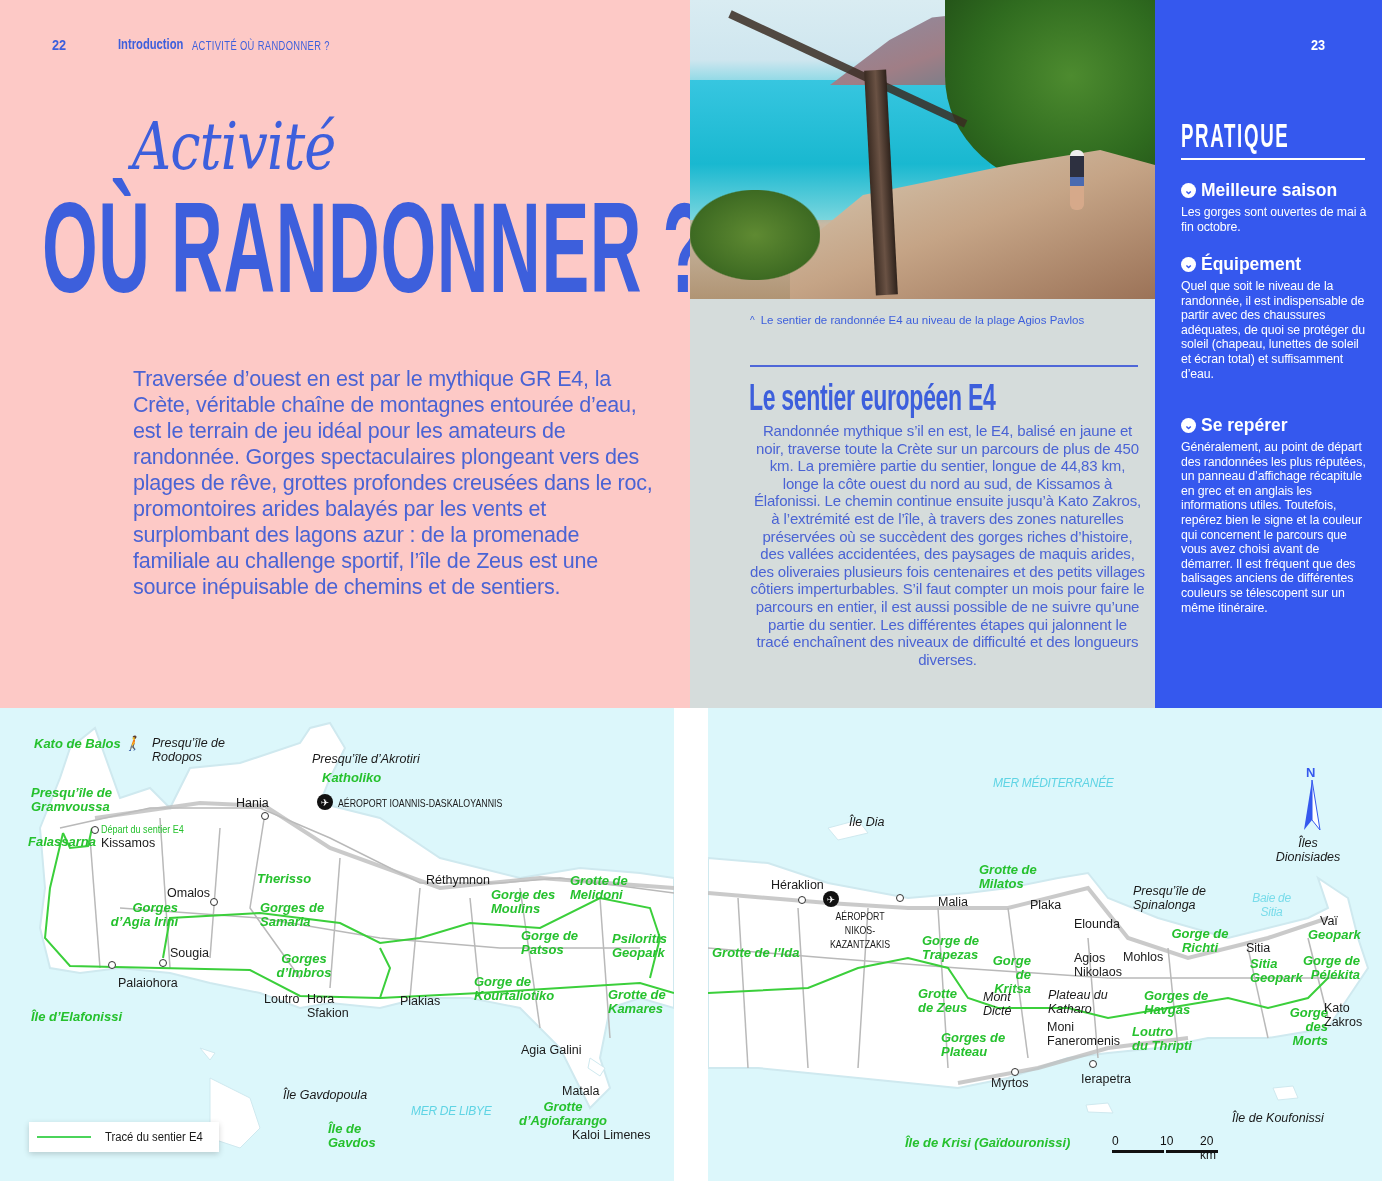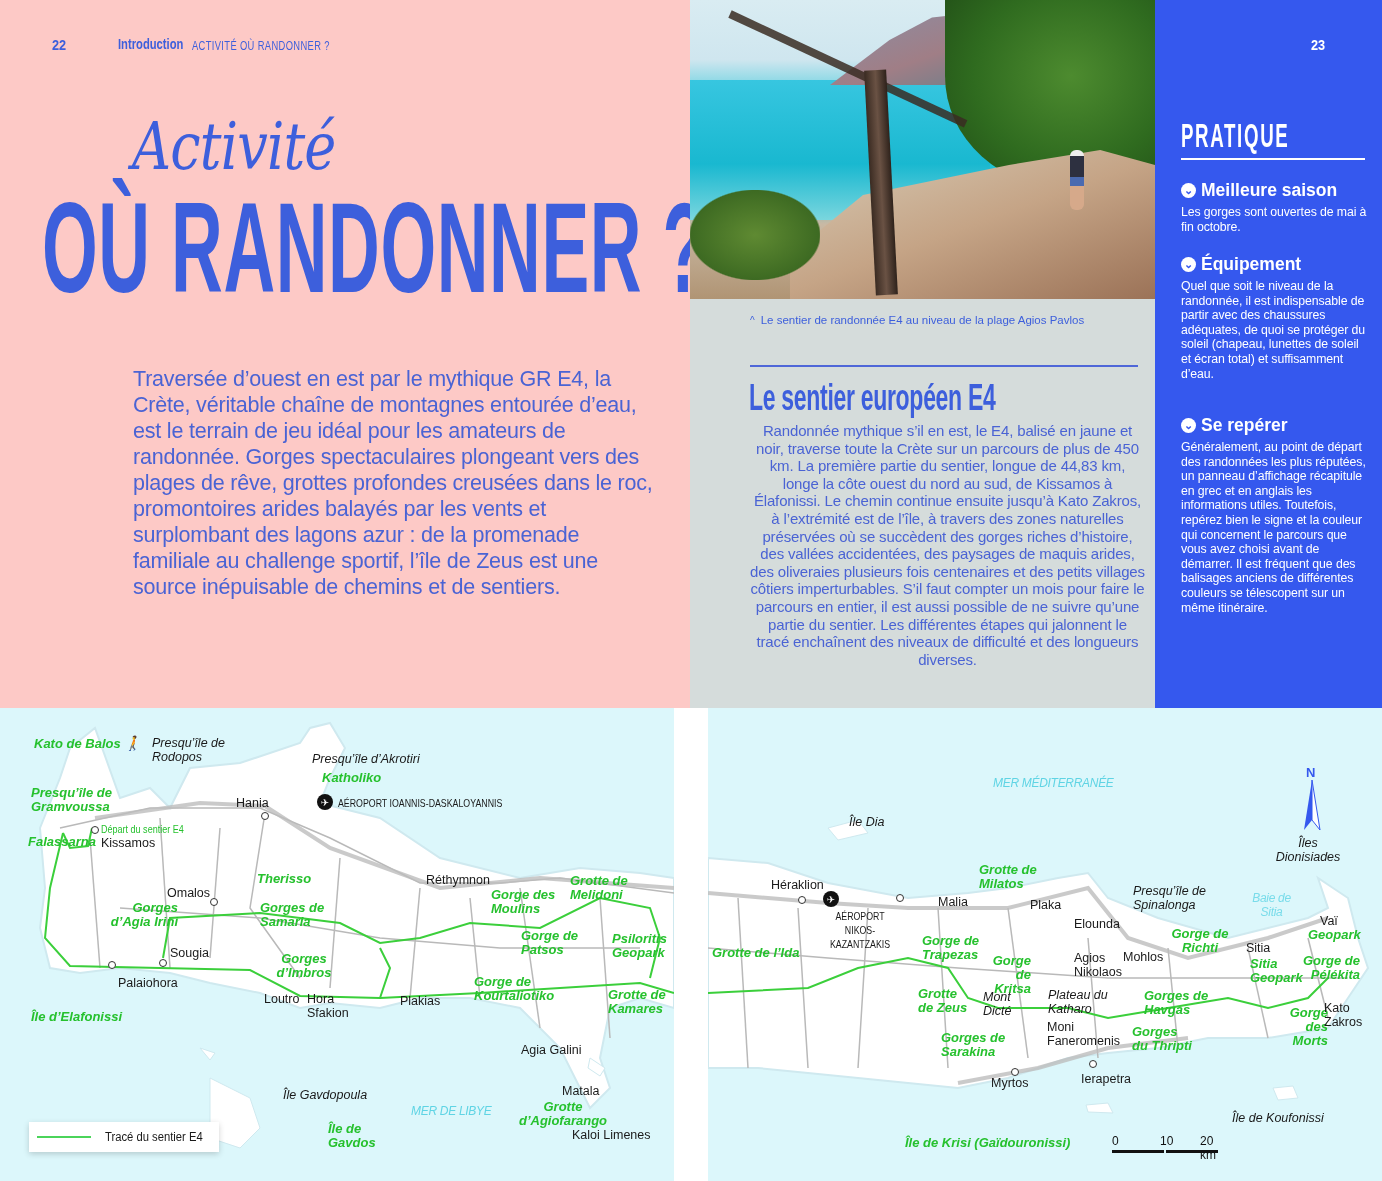--- a/index.html
+++ b/index.html
@@ -261,22 +261,22 @@
   <div class="lbl green" style="left:600px;top:220px">Geopark</div>
   <div class="lbl green" style="left:590px;top:246px;width:62px;white-space:normal;text-align:right">Gorge de Pélékita</div>
   <div class="lbl it" style="left:565px;top:128px;width:70px;white-space:normal;text-align:center">Îles Dionisiades</div>
   <div class="lbl green" style="left:210px;top:279px;width:50px;white-space:normal">Grotte de Zeus</div>
   <div class="lbl it" style="left:275px;top:282px;width:40px;white-space:normal">Mont Dicté</div>
   <div class="lbl it" style="left:340px;top:280px;width:75px;white-space:normal">Plateau du Katharo</div>
   <div class="lbl green" style="left:436px;top:281px;width:70px;white-space:normal">Gorges de Havgas</div>
   <div class="lbl green" style="left:565px;top:298px;width:55px;white-space:normal;text-align:right">Gorge des Morts</div>
   <div class="lbl" style="left:616px;top:293px;width:50px;white-space:normal">Kato Zakros</div>
   <div class="lbl" style="left:339px;top:312px;width:80px;white-space:normal">Moni Faneromenis</div>
-  <div class="lbl green" style="left:424px;top:317px;width:60px;white-space:normal">Gorges du Thripti</div>
-  <div class="lbl green" style="left:233px;top:323px;width:70px;white-space:normal">Gorges de Sarakina</div>
+  <div class="lbl green" style="left:424px;top:317px;width:60px;white-space:normal">Loutro du Thripti</div>
+  <div class="lbl green" style="left:233px;top:323px;width:70px;white-space:normal">Gorges de Plateau</div>
   <div class="town" style="left:112px;top:363px;left:303px;top:360px"></div>
   <div class="lbl" style="left:283px;top:368px">Myrtos</div>
   <div class="town" style="left:381px;top:352px"></div>
   <div class="lbl" style="left:373px;top:364px">Ierapetra</div>
   <div class="lbl it" style="left:524px;top:403px">Île de Koufonissi</div>
   <div class="lbl green" style="left:197px;top:428px">Île de Krisi (Gaïdouronissi)</div>
 
   <div class="north">
     <div class="lbl" style="left:6px;top:0;font-weight:bold;color:#3558ee;font-size:13px">N</div>
     <svg width="24" height="60" style="position:absolute;left:0;top:14px">

